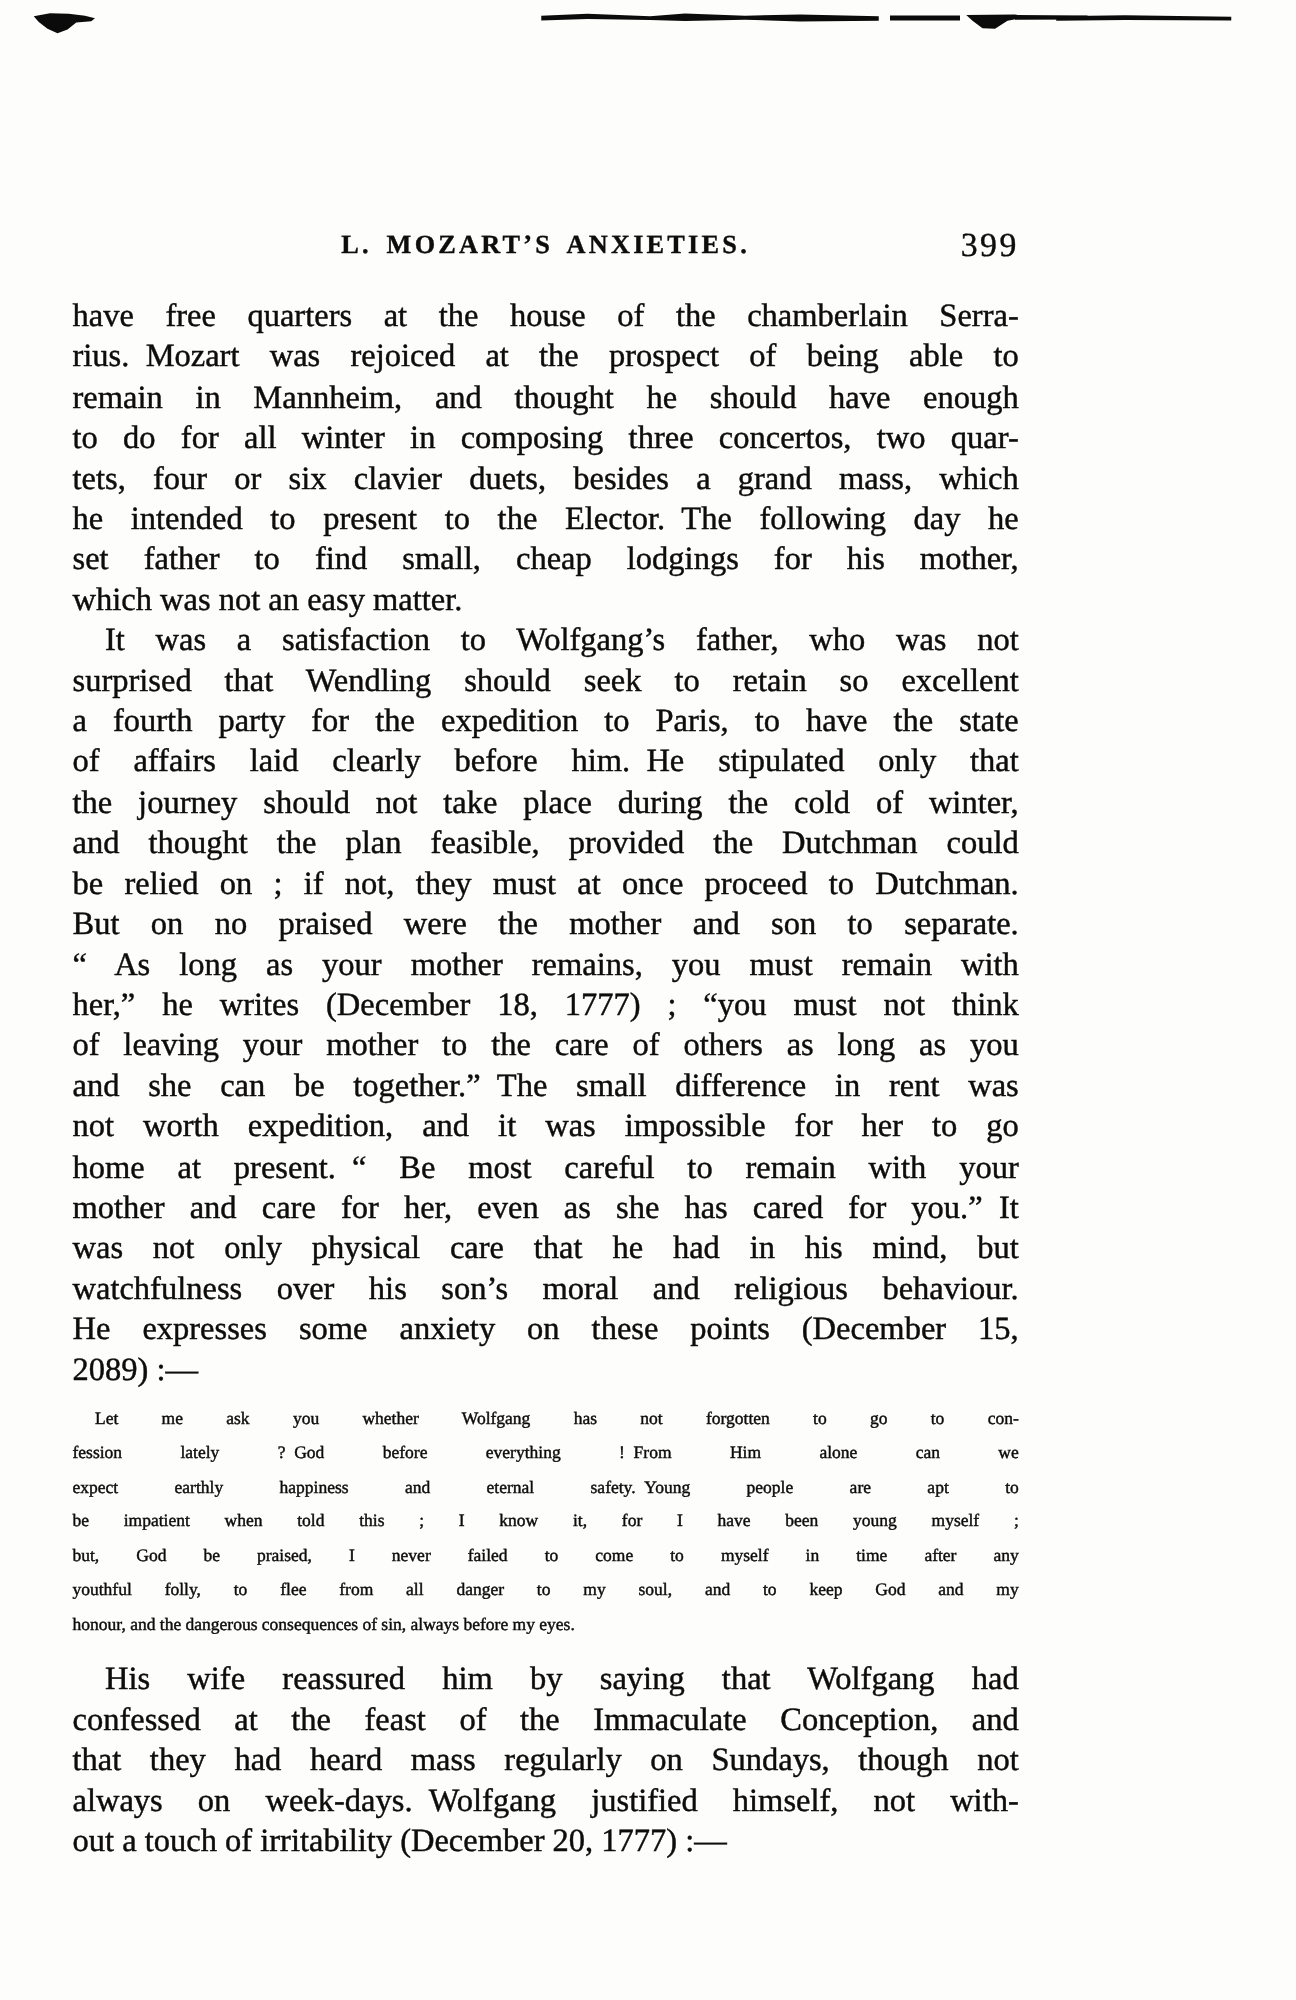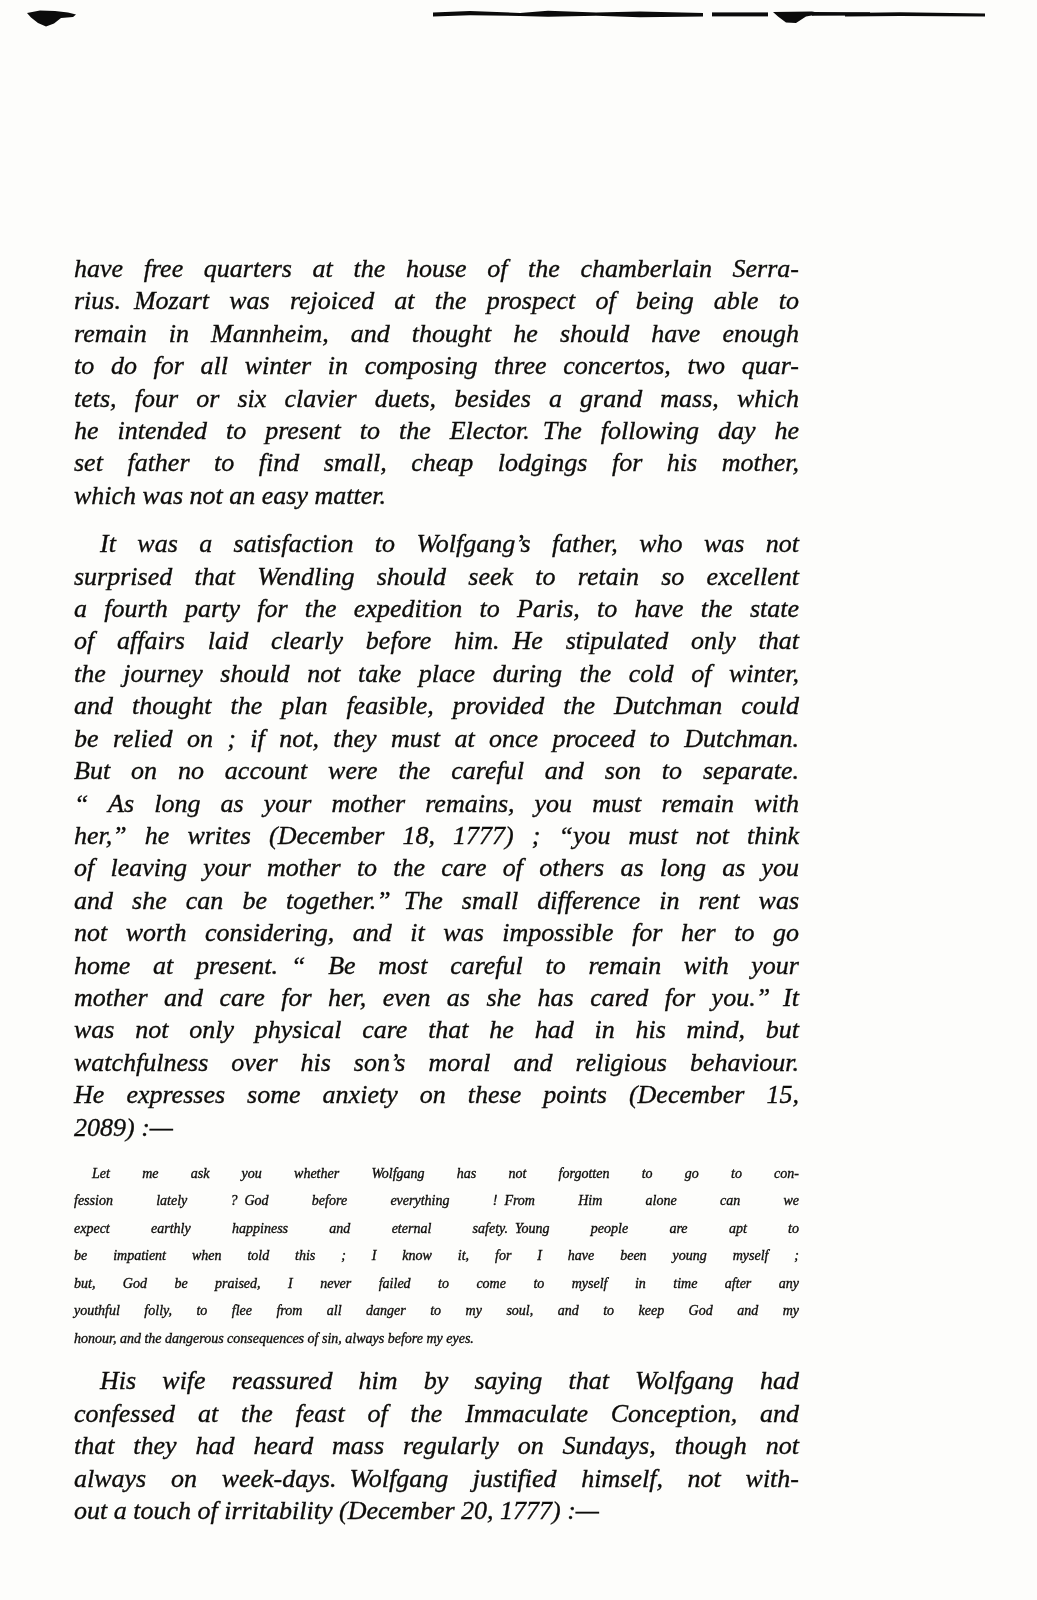--- a/index.html
+++ b/index.html
@@ -46,21 +46,21 @@
     font-size: 27px;
     letter-spacing: 2px;
     -webkit-text-stroke: 0.3px #0e0d0b;
   }
   .text-block {
     position: absolute;
     top: 237px;
     left: 58px;
     width: 757px;
   }
-  .para { margin: 16px; font-style: italic; }
+  .para { margin: 0; }
   .para.body {
     font-size: 26px;
     line-height: 32.4px;
   }
   .para.quote {
     font-size: 14px;
     line-height: 27.5px;
     margin-top: 10px;
     margin-bottom: 13px;
   }
@@ -85,46 +85,50 @@
 
     <g fill="#0b0b0b">
       <path d="M433,12.5 L470,11 L520,13 L548,10.8 L596,12.6 L640,11.5 L703,13 L703,16.5 L640,17.2 L596,15.8 L548,16.8 L520,16 L470,15.2 L433,16.4 Z"></path>
       <rect x="712" y="12.4" width="56" height="4"></rect>
       <polygon points="773,12 812,11.6 823,13.5 806,16.5 796,23 786,22.5 778,16.5"></polygon>
       <path d="M812,12 L870,12.3 L870,15.6 L812,15.8 Z"></path>
       <path d="M845,13 L900,12.2 L985,13.4 L985,16.4 L900,16 L845,16.6 Z"></path>
     </g>
   </svg>
 
+  <div class="header">
+    <span class="running-title">L. MOZART’S ANXIETIES.</span>
+    <span class="page-number">399</span>
+  </div>
 
   <div class="text-block" id="text-block">
       <div class="para body">
         <div class="line first">have free quarters at the house of the chamberlain Serra-</div>
         <div class="line">rius. Mozart was rejoiced at the prospect of being able to</div>
         <div class="line">remain in Mannheim, and thought he should have enough</div>
         <div class="line">to do for all winter in composing three concertos, two quar-</div>
         <div class="line">tets, four or six clavier duets, besides a grand mass, which</div>
         <div class="line">he intended to present to the Elector. The following day he</div>
         <div class="line">set father to find small, cheap lodgings for his mother,</div>
         <div class="line last">which was not an easy matter.</div>
       </div>
       <div class="para body indent">
         <div class="line first">It was a satisfaction to Wolfgang’s father, who was not</div>
         <div class="line">surprised that Wendling should seek to retain so excellent</div>
         <div class="line">a fourth party for the expedition to Paris, to have the state</div>
         <div class="line">of affairs laid clearly before him. He stipulated only that</div>
         <div class="line">the journey should not take place during the cold of winter,</div>
         <div class="line">and thought the plan feasible, provided the Dutchman could</div>
         <div class="line">be relied on ; if not, they must at once proceed to Dutchman.</div>
-        <div class="line">But on no account were the careful and son to separate.</div>
+        <div class="line">But on no praised were the mother and son to separate.</div>
         <div class="line">“ As long as your mother remains, you must remain with</div>
         <div class="line">her,” he writes (December 18, 1777) ; “you must not think</div>
         <div class="line">of leaving your mother to the care of others as long as you</div>
         <div class="line">and she can be together.” The small difference in rent was</div>
-        <div class="line">not worth considering, and it was impossible for her to go</div>
+        <div class="line">not worth expedition, and it was impossible for her to go</div>
         <div class="line">home at present. “ Be most careful to remain with your</div>
         <div class="line">mother and care for her, even as she has cared for you.” It</div>
         <div class="line">was not only physical care that he had in his mind, but</div>
         <div class="line">watchfulness over his son’s moral and religious behaviour.</div>
         <div class="line">He expresses some anxiety on these points (December 15,</div>
         <div class="line last">2089) :—</div>
       </div>
       <div class="para quote indent">
         <div class="line first">Let me ask you whether Wolfgang has not forgotten to go to con-</div>
         <div class="line">fession lately ? God before everything ! From Him alone can we</div>

